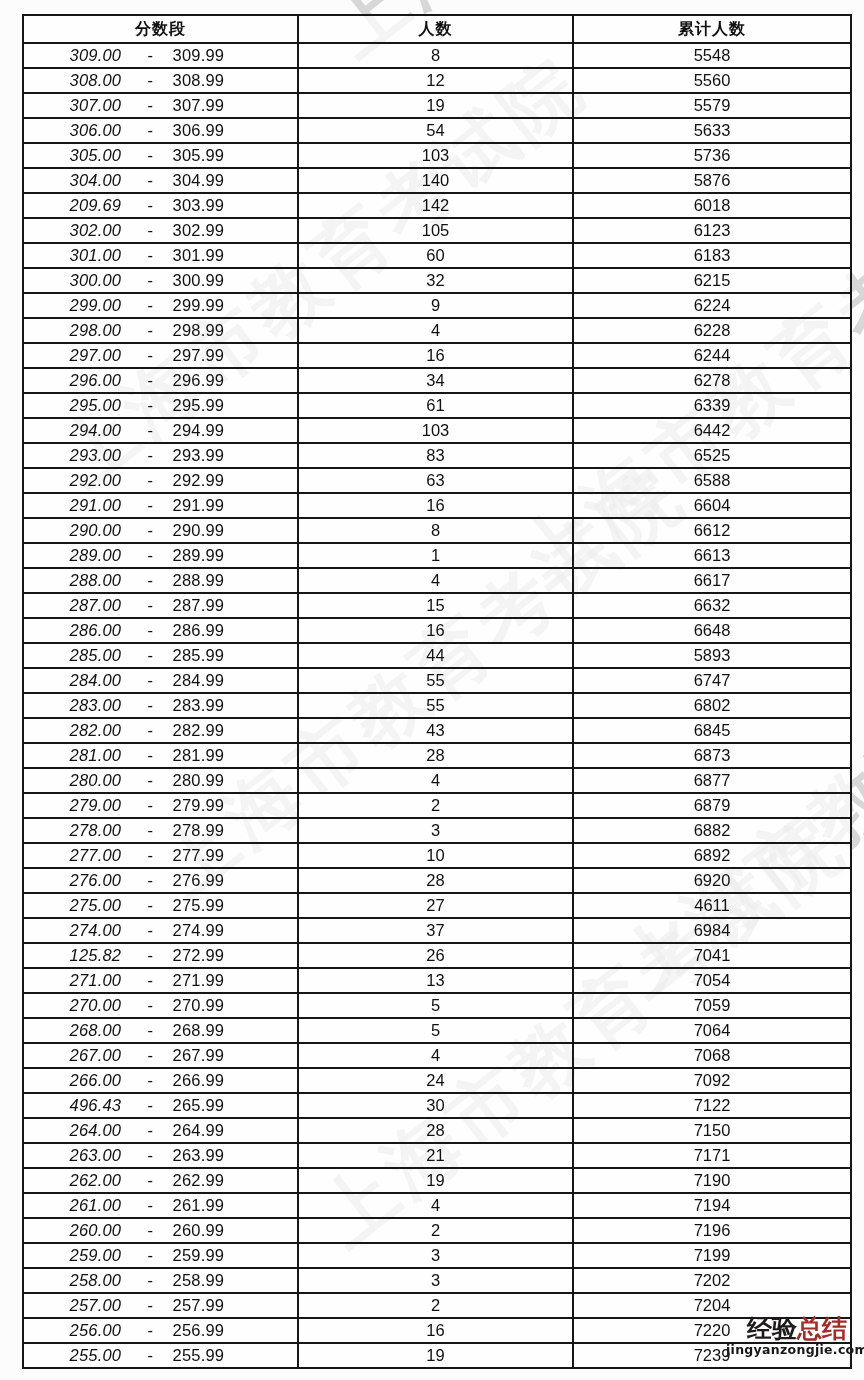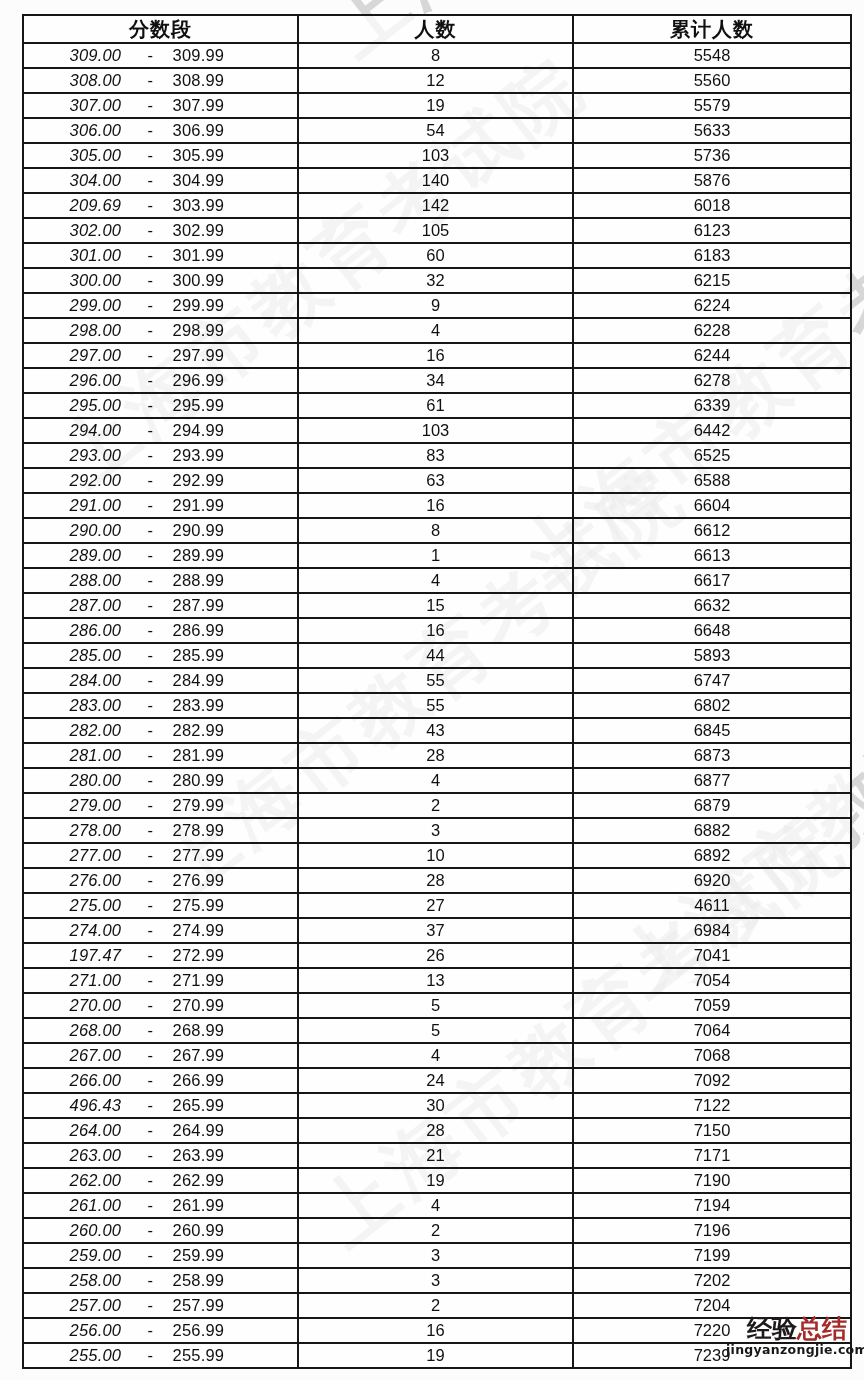--- a/index.html
+++ b/index.html
@@ -67,21 +67,21 @@
     line-height: 23px;
     padding: 0;
     text-align: center;
     vertical-align: middle;
     background: rgba(255,255,255,0.72);
     color: #101010;
   }
   table.score-table th {
     font-family: Liberation Sans, sans-serif;
     font-weight: 700;
-    font-size: 20px;
+    font-size: 16px;
     height: 26px;
     line-height: 26px;
     letter-spacing: 1px;
   }
   table.score-table td {
     font-size: 16.5px;
     font-family: "Liberation Sans", "DejaVu Sans", sans-serif;
   }
   td.range-cell {
     letter-spacing: .2px;
@@ -327,21 +327,21 @@
             <td class="range-cell"><span class="range-inner"><span class="range-lo">275.00</span><span class="range-dash">-</span><span class="range-hi">275.99</span></span></td>
             <td>27</td>
             <td>4611</td>
           </tr>
           <tr>
             <td class="range-cell"><span class="range-inner"><span class="range-lo">274.00</span><span class="range-dash">-</span><span class="range-hi">274.99</span></span></td>
             <td>37</td>
             <td>6984</td>
           </tr>
           <tr>
-            <td class="range-cell"><span class="range-inner"><span class="range-lo">197.47</span><span class="range-dash">-</span><span class="range-hi">272.99</span></span></td>
+            <td class="range-cell"><span class="range-inner"><span class="range-lo">125.82</span><span class="range-dash">-</span><span class="range-hi">272.99</span></span></td>
             <td>26</td>
             <td>7041</td>
           </tr>
           <tr>
             <td class="range-cell"><span class="range-inner"><span class="range-lo">271.00</span><span class="range-dash">-</span><span class="range-hi">271.99</span></span></td>
             <td>13</td>
             <td>7054</td>
           </tr>
           <tr>
             <td class="range-cell"><span class="range-inner"><span class="range-lo">270.00</span><span class="range-dash">-</span><span class="range-hi">270.99</span></span></td>

